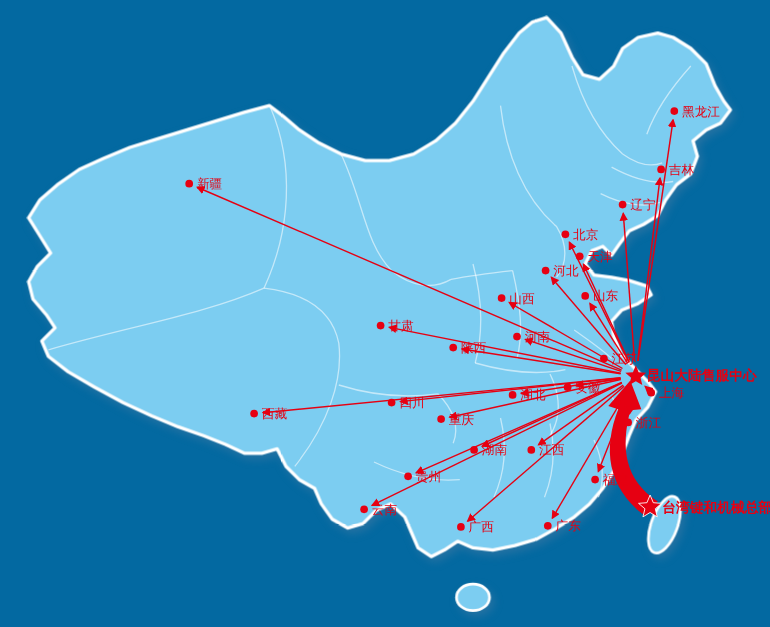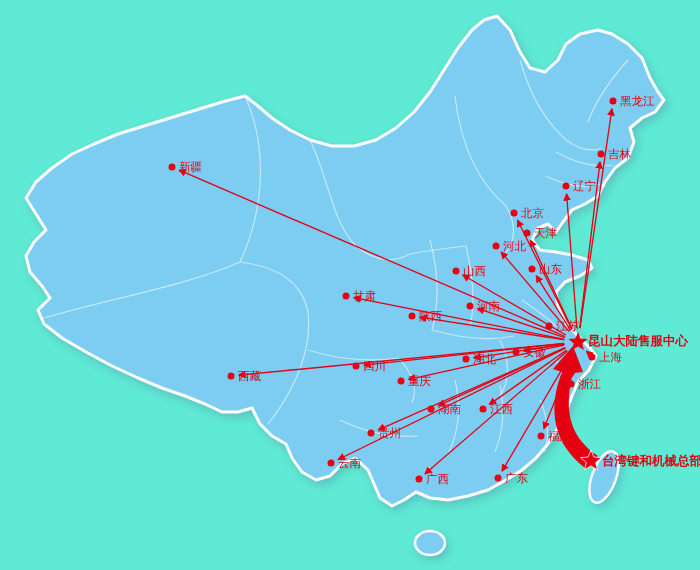--- a/index.html
+++ b/index.html
@@ -4,21 +4,21 @@
 <style>
   html, body {
     margin: 0;
     padding: 0;
     background: #ffffff;
   }
   .stage {
     position: relative;
     width: 700px;
     height: 570px;
-    background: #5eead4;
+    background: #0369a1;
     overflow: hidden;
     font-family: "DejaVu Sans", "Liberation Sans", sans-serif;
   }
   svg { display: block; }
   .land-group { filter: drop-shadow(3px 4px 4px rgba(90,130,165,0.38)); }
   text { font-family: "DejaVu Sans", "Liberation Sans", sans-serif; }
 </style>
 </head>
 <body>
 

